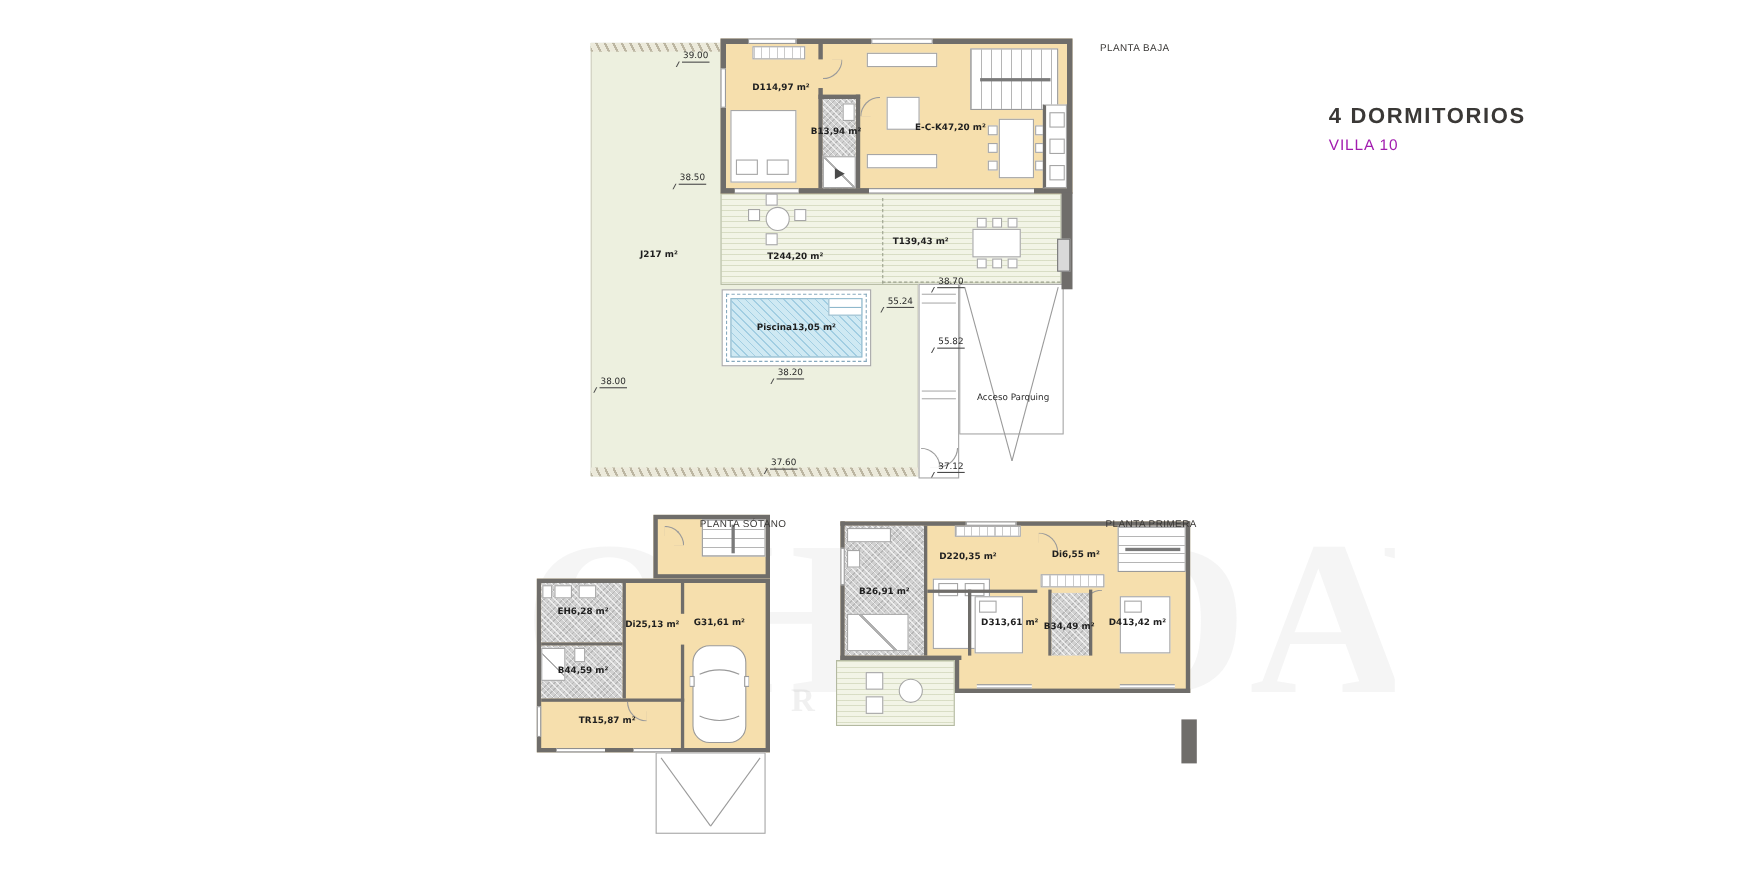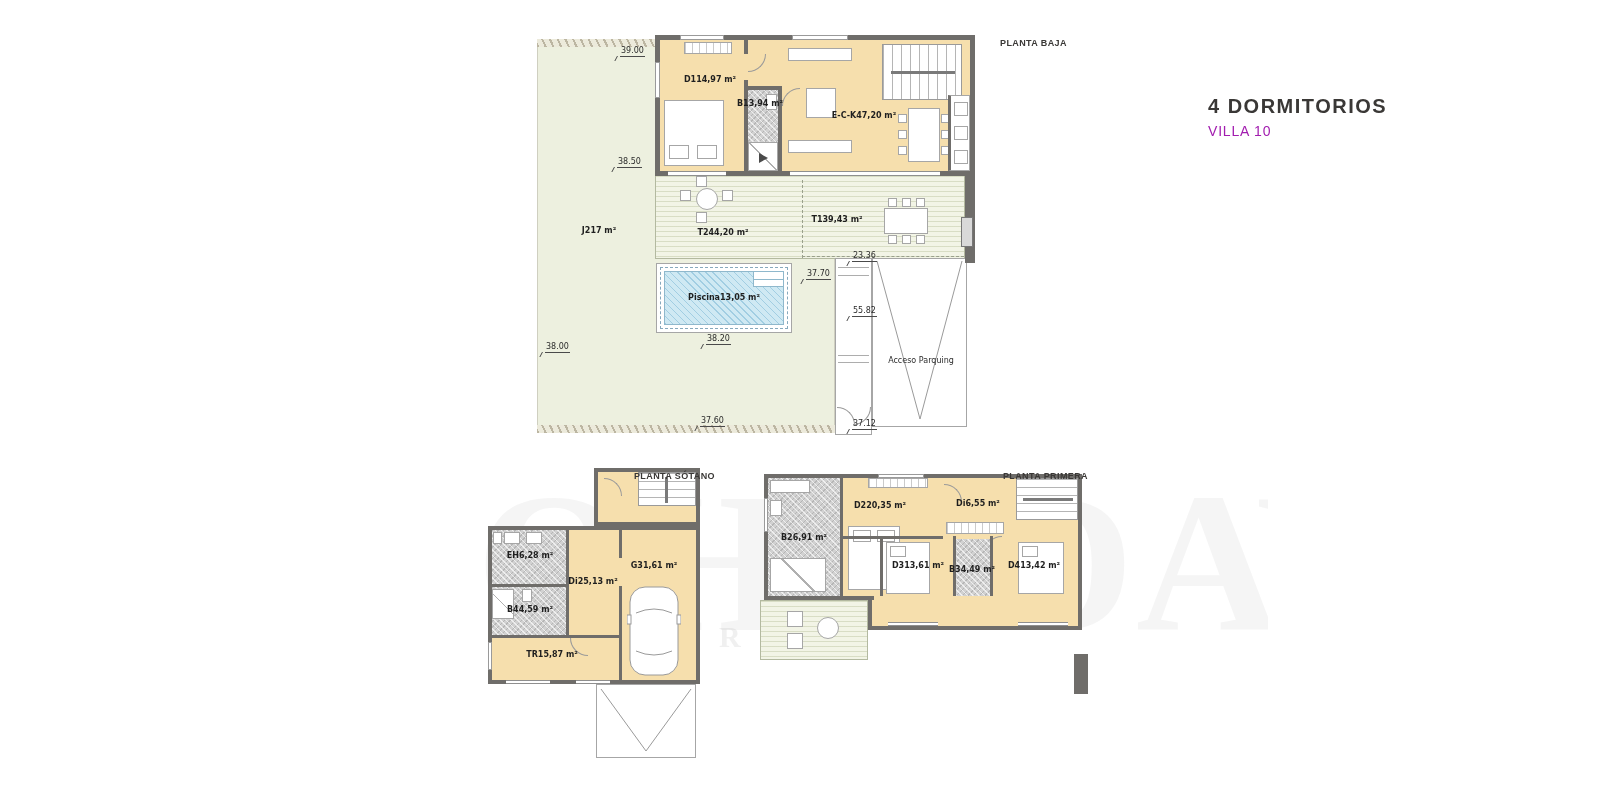--- a/index.html
+++ b/index.html
@@ -43,21 +43,21 @@
   .dash-h{position:absolute;border-top:1px dashed #9aa08c}
   .pool-dash{position:absolute;border:1px dashed #86a9bd}
 
   
   .rlabel{position:absolute;transform:translate(-50%,-50%);text-align:right;font-size:8px;line-height:1.45;
           color:#1f1f1f;font-weight:700;white-space:nowrap}
   .rlabel.light{font-weight:400;color:#2c2c2c}
   .level{position:absolute;font-size:8px;color:#2b2b2b;border-bottom:1px solid #4a4a4a;padding:0 1px 1px;line-height:1;white-space:nowrap}
   .level::after{content:"";position:absolute;left:-3px;top:100%;width:4px;height:5px;
                 border-left:1px solid #4a4a4a;transform:skewX(-28deg);transform-origin:top}
-  .plan-title{position:absolute;font-family:"Liberation Sans",sans-serif;font-size:9px;font-weight:700;
+  .plan-title{position:absolute;font-family:"Liberation Sans",sans-serif;font-size:9px;font-weight:400;
               letter-spacing:.4px;color:#3a3836;white-space:nowrap}
   .brand{position:absolute;left:1208px;top:95px;width:300px;text-align:left;color:#3a3836;
          font-family:"Liberation Sans",sans-serif}
   .brand .main{font-size:20px;font-weight:700;letter-spacing:1.5px}
   .brand .sub{font-size:14px;margin-top:5px;letter-spacing:.8px;color:#a21caf}
 
   
   .wm{position:absolute;left:468px;top:452px;width:800px;height:310px;overflow:hidden;pointer-events:none}
   .wm .big{position:absolute;left:8px;top:-4px;font-family:"Liberation Serif",serif;font-size:200px;
            font-weight:700;color:rgba(110,110,110,.065);letter-spacing:2px;white-space:nowrap}
@@ -107,21 +107,21 @@
 
     <div class="white-box" style="left:298px;top:223px;width:37px;height:177px">
       <div style="position:absolute;left:2px;top:8px;width:31px;border-top:1px solid #adadad"></div>
       <div style="position:absolute;left:2px;top:16px;width:31px;border-top:1px solid #adadad"></div>
       <div style="position:absolute;left:2px;top:96px;width:31px;border-top:1px solid #adadad"></div>
       <div style="position:absolute;left:2px;top:103px;width:31px;border-top:1px solid #adadad"></div>
       <div class="arc" style="left:1px;top:148px;transform:rotate(90deg)"></div>
       <div class="arc" style="left:17px;top:148px;transform:rotate(180deg)"></div>
     </div>
 
-    <div class="white-box" style="left:335px;top:223px;width:95px;height:169px">
+    <div class="white-box" style="left:335px;top:223px;width:95px;height:137px">
       <svg width="93" height="175" style="position:absolute;left:0;top:0">
         <line x1="4" y1="2" x2="47" y2="160" stroke="#9a9a9a" stroke-width="1"></line>
         <line x1="89" y1="2" x2="47" y2="160" stroke="#9a9a9a" stroke-width="1"></line>
       </svg>
       <div class="rlabel light" style="left:48px;top:102px">
         <span>Acceso</span>
         <span>Parquing</span>
       </div>
     </div>
 
@@ -169,21 +169,21 @@
 
       <div class="win" style="left:20px;top:-5px;width:44px;height:5px"></div>
       <div class="win" style="left:132px;top:-5px;width:56px;height:5px"></div>
       <div class="win" style="left:-5px;top:22px;width:5px;height:36px"></div>
       <div class="glass" style="left:8px;top:131px;width:58px;height:5px"></div>
       <div class="glass" style="left:130px;top:131px;width:150px;height:5px"></div>
 
       <div class="rlabel" style="left:50px;top:40px">
         <span>D1</span><span>14,97 m²</span>
       </div>
-      <div class="rlabel" style="left:100px;top:64px">
+      <div class="rlabel" style="left:100px;top:80px">
         <span>B1</span><span>3,94 m²</span>
       </div>
       <div class="rlabel" style="left:204px;top:76px">
         <span>E-C-K</span><span>47,20 m²</span>
       </div>
     </div>
 
     <div class="wall" style="left:428px;top:140px;width:10px;height:88px"></div>
     <div style="position:absolute;left:424px;top:182px;width:12px;height:30px;background:#d9d9d9;border:1px solid #777"></div>
 
@@ -198,22 +198,22 @@
     <div class="rlabel" style="left:62px;top:196px">
       <span>J</span><span>217 m²</span>
     </div>
     <div class="rlabel" style="left:187px;top:263px">
       <span>Piscina</span><span>13,05 m²</span>
     </div>
   </div>
 
   <span class="level" style="left:620px;top:47px">39.00</span>
   <span class="level" style="left:617px;top:158px">38.50</span>
-  <span class="level" style="left:852px;top:252px">23.36</span>
-  <span class="level" style="left:806px;top:270px">37.70</span>
+  <span class="level" style="left:852px;top:252px">38.70</span>
+  <span class="level" style="left:806px;top:270px">55.24</span>
   <span class="level" style="left:852px;top:307px">55.82</span>
   <span class="level" style="left:706px;top:335px">38.20</span>
   <span class="level" style="left:545px;top:343px">38.00</span>
   <span class="level" style="left:700px;top:417px">37.60</span>
   <span class="level" style="left:852px;top:420px">37.12</span>
 
   <div class="plan-title" style="left:1000px;top:38px">PLANTA BAJA</div>
 
   <div class="abs" style="left:488px;top:460px;width:216px;height:300px">
 
@@ -251,21 +251,21 @@
       <div class="win" style="left:-4px;top:112px;width:4px;height:28px"></div>
       <div class="glass" style="left:14px;top:150px;width:44px;height:4px"></div>
       <div class="glass" style="left:84px;top:150px;width:34px;height:4px"></div>
 
       <div class="rlabel" style="left:38px;top:26px">
         <span>EH</span><span>6,28 m²</span>
       </div>
       <div class="rlabel" style="left:38px;top:80px">
         <span>B4</span><span>4,59 m²</span>
       </div>
-      <div class="rlabel" style="left:101px;top:52px">
+      <div class="rlabel" style="left:101px;top:38px">
         <span>Di2</span><span>5,13 m²</span>
       </div>
       <div class="rlabel" style="left:60px;top:125px">
         <span>TR</span><span>15,87 m²</span>
       </div>
       <div class="rlabel" style="left:162px;top:36px">
         <span>G</span><span>31,61 m²</span>
       </div>
     </div>
 

